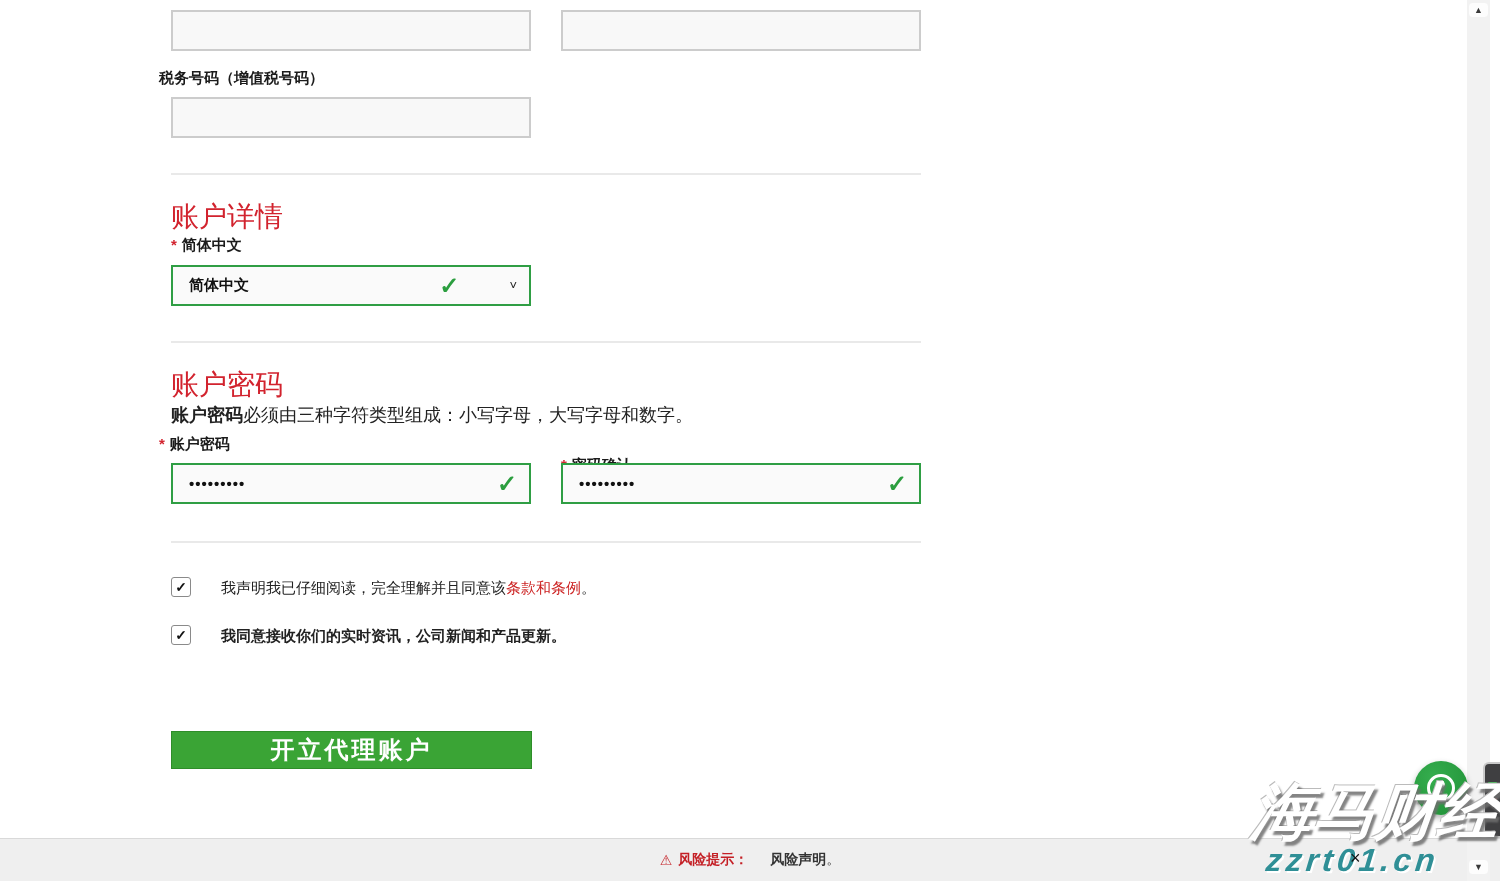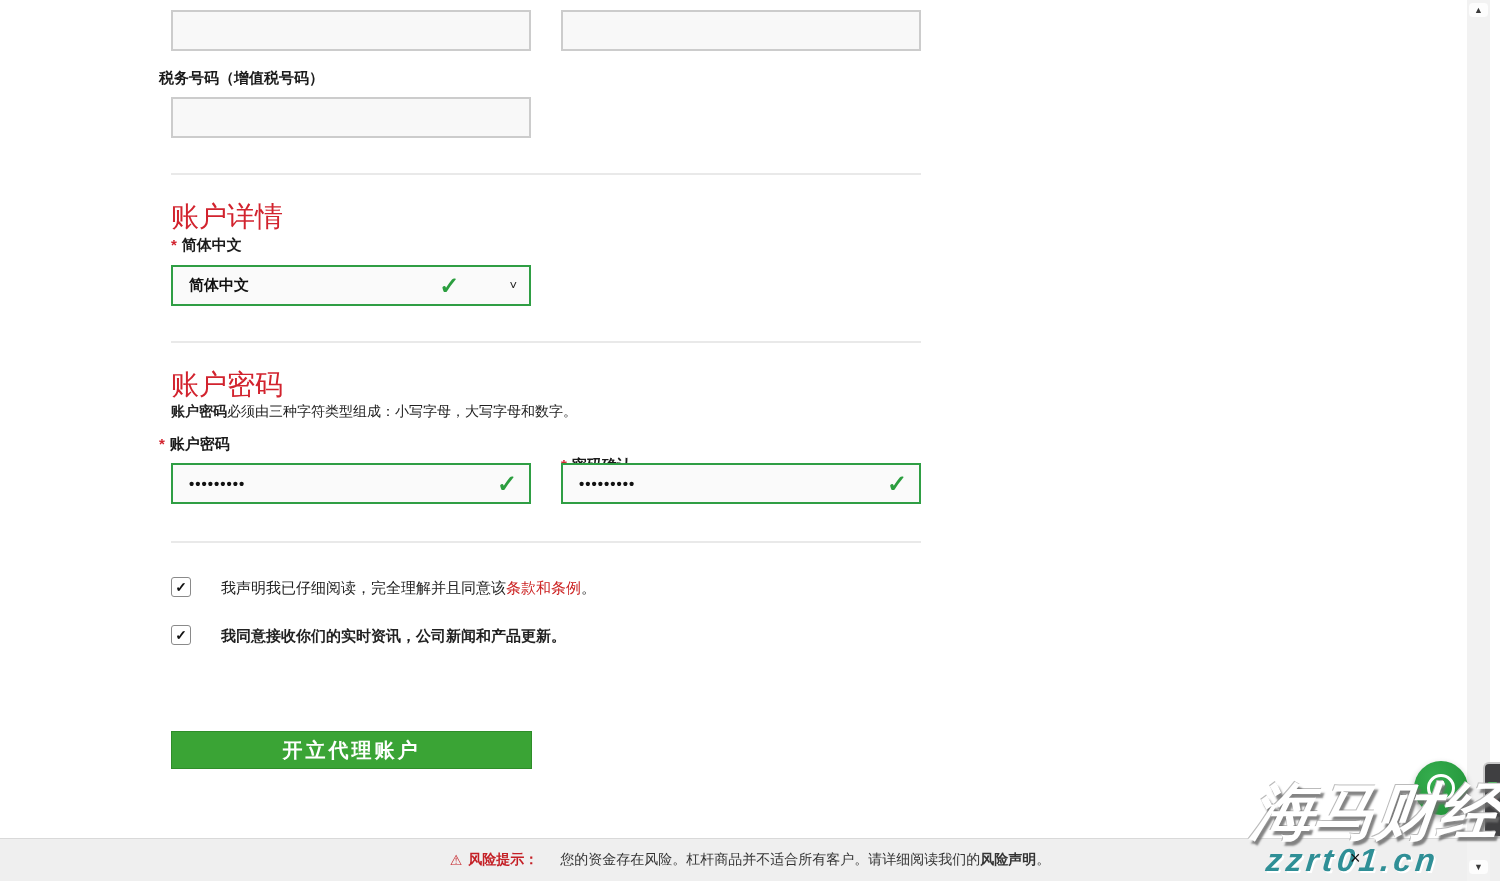--- a/index.html
+++ b/index.html
@@ -20,37 +20,37 @@
   .valid-box {
     position:absolute; width:360px; height:41px;
     background:#fafafa; border:2px solid #2f9e44;
     display:flex; align-items:center; padding:0 12px 0 16px;
   }
   .valid-box .val { font-size:15px; font-weight:bold; color:#111; flex:1; }
   .dots { font-size:13px; letter-spacing:1px; font-weight:bold; color:#222; }
   .check-glyph { color:#2b9e3f; font-size:24px; font-weight:bold; line-height:1; }
   .chevron { color:#222; font-size:13px; margin-left:10px; line-height:1; }
 
-  .desc-text { position:absolute; left:171px; font-size:14px; color:#222; }
+  .desc-text { position:absolute; left:171px; font-size:18px; color:#222; }
 
   
   .cbx {
     position:absolute; left:171px; width:20px; height:20px;
     background:#fff; border:1px solid #8a8a8a; border-radius:3px;
     display:flex; align-items:center; justify-content:center;
     font-size:14px; font-weight:bold; color:#111; cursor:pointer;
   }
   .cbx-label { position:absolute; left:208px; font-size:15px; color:#222;margin-left:13px; }
   .red-link { color:#cc2222; text-decoration:none; cursor:pointer; }
 
   
   .submit-btn {
     position:absolute; left:171px; top:731px; width:361px; height:38px;
     background:#3aa435; border:1px solid #2e8d29;
-    color:#fff; font-size:20px; font-weight:bold; letter-spacing:3px;
+    color:#fff; font-size:24px; font-weight:bold; letter-spacing:3px;
     display:flex; align-items:center; justify-content:center; cursor:pointer;
     font-family:"Liberation Sans", sans-serif;
   }
 
   
   .footer-bar {
     position:absolute; left:0; top:838px; width:1500px; height:43px;
     background:#efefef; border-top:1px solid #d9d9d9;
     display:flex; align-items:center; justify-content:center;
     font-size:14px; color:#333;
@@ -173,21 +173,20 @@
   <div class="cbx-label" style="top:627px;font-weight:bold;">
     <span>我同意接收你们的实时资讯，公司新闻和产品更新。</span>
   </div>
 
   <div class="submit-btn">开立代理账户</div>
 </div>
 
 <div class="footer-bar">
   <span class="warn-icon">⚠</span>
   <span class="warn-label">风险提示：</span>
-  <span>您的资金存在风险。杠杆商品并不适合所有客户。请详细阅读我们的</span>
     <a class="risk-link">风险声明</a>
     <span>。</span>
 </div>
 
 <div class="scrollbar-track">
   <div class="scroll-btn" style="top:3px;">▲</div>
   <div class="scroll-btn" style="top:860px;">▼</div>
 </div>
 
 <div class="help-bubble">

